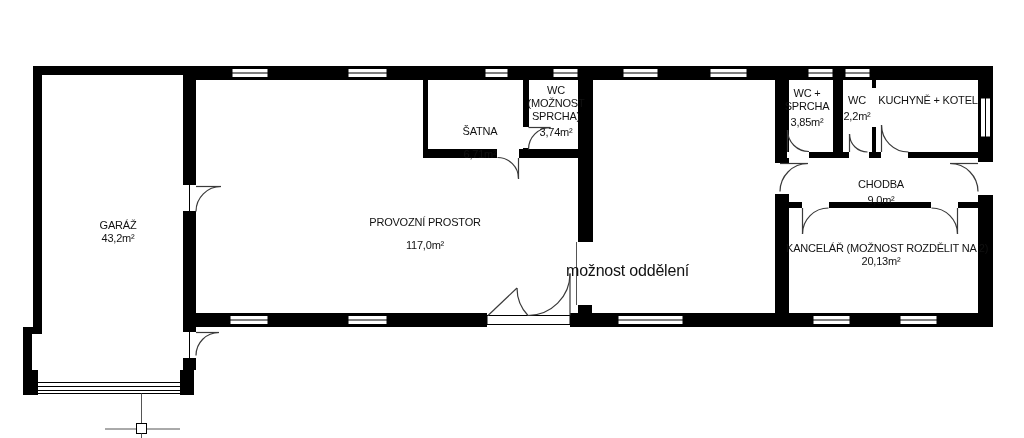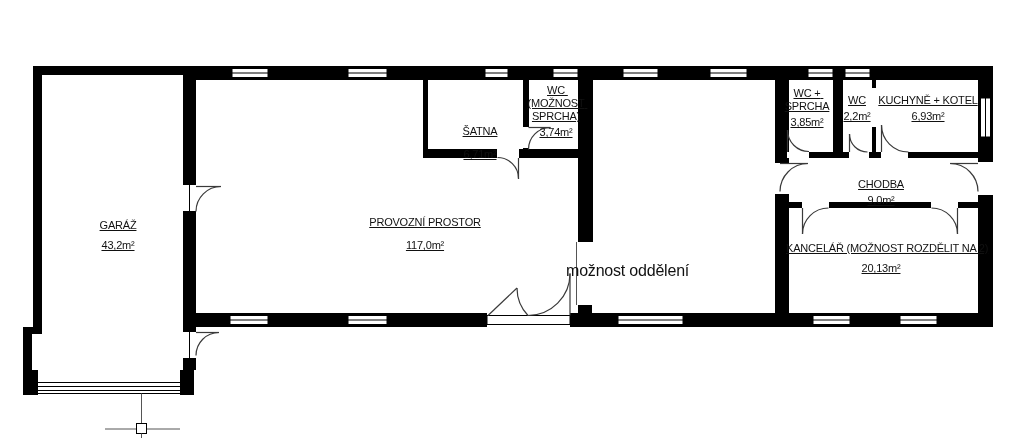--- a/index.html
+++ b/index.html
@@ -10,25 +10,25 @@
   .w rect{fill:#fff;stroke:#000;stroke-width:1;}
   .w line{stroke:#000;stroke-width:1;}
   .openings rect{fill:#fff;}
   .doors line,.doors path{stroke:#3a3a3a;stroke-width:1.2;fill:none;}
   .frames line{stroke:#000;stroke-width:1;}
   .gdoor line{stroke:#000;stroke-width:1;}
   .axis line{stroke:#555;stroke-width:1;}
   .axis rect{fill:#fff;stroke:#000;stroke-width:1;}
   .divline{stroke:#555;stroke-width:1;}
   .room-label{position:absolute;text-align:center;color:#111;font-size:11px;
-              line-height:13px;letter-spacing:-0.2px;text-decoration:underline;}
+              line-height:13px;letter-spacing:-0.2px;}
   .room-label .name{white-space:pre-wrap;}
   .nw .name{white-space:nowrap;}
   .gap-sm .area{margin-top:3px;}
-  .gap-md .area{margin-top:7px;}
+  .gap-md .area{}
   .gap-lg .area{margin-top:10px;}
   .note-label{position:absolute;color:#111;font-size:16px;white-space:nowrap;
               letter-spacing:-0.2px;}
 </style>
 </head>
 <body>
 
 <div id="plan">
 
 <svg width="1024" height="438" viewBox="0 0 1024 438">
@@ -181,21 +181,20 @@
     <div class="area">3,85m²</div>
   </div>
 
   <div class="room-label gap-sm" style="left:829px;top:94px;width:56px;">
     <div class="name">WC</div>
     <div class="area">2,2m²</div>
   </div>
 
   <div class="room-label gap-sm nw" style="left:858px;top:94px;width:140px;text-align:center;">
     <div class="name">KUCHYNĚ + KOTEL</div>
-    <div class="area">6,93m²</div>
   </div>
 
   <div class="room-label gap-sm" style="left:831px;top:178px;width:100px;">
     <div class="name">CHODBA</div>
     <div class="area">9,0m²</div>
   </div>
 
   <div class="room-label gap-md nw" style="left:786px;top:242px;width:190px;">
     <div class="name">KANCELÁŘ (MOŽNOST ROZDĚLIT NA 2)</div>
     <div class="area">20,13m²</div>

